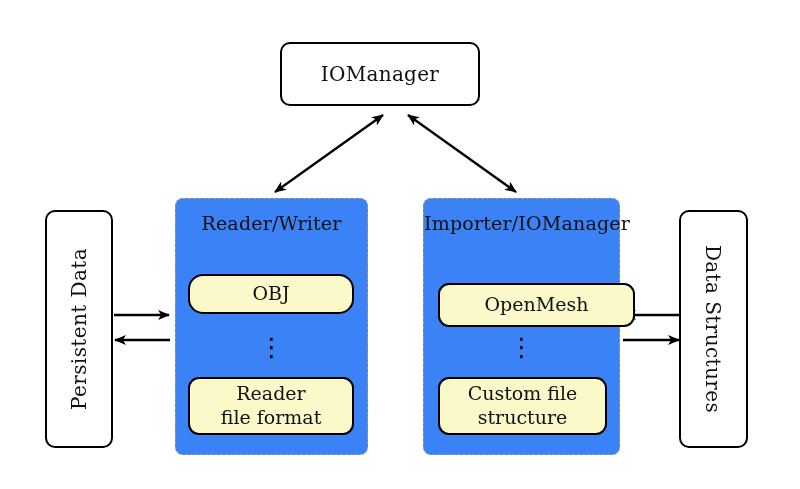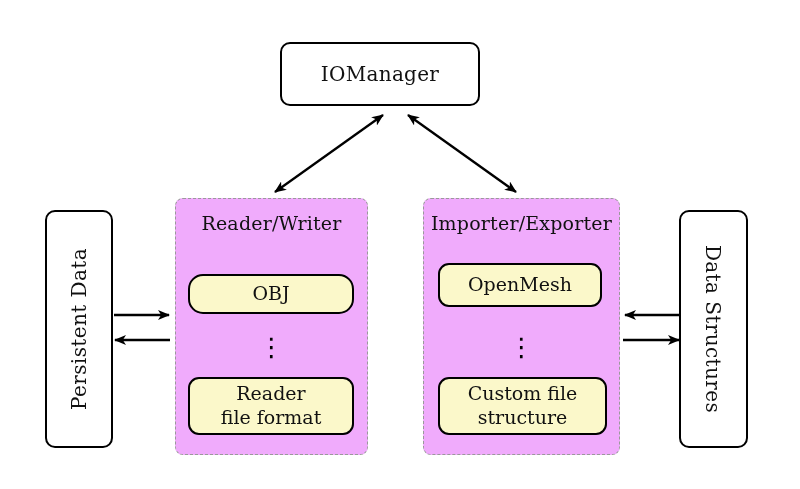--- a/index.html
+++ b/index.html
@@ -28,21 +28,21 @@
     box-sizing: border-box;
   }
   .node-title {
     font-size: 20px;
     letter-spacing: 0.3px;
     white-space: nowrap;
   }
   
   .panel {
     position: absolute;
-    background: #f0abfc;
+    background: #3b82f6;
     border: 1.5px dashed #9a9a9a;
     border-radius: 8px;
     box-sizing: border-box;
   }
   .panel-title {
     position: absolute;
     top: 13px;
     left: 0;
     width: 100%;
     text-align: center;
@@ -135,20 +135,20 @@
 
   <div class="panel" style="left:175px; top:198px; width:193px; height:257px;">
     <div class="panel-title">Reader/Writer</div>
     <div class="inner-node" style="left:12px; top:75px; width:166px; height:40px;border-radius:15px;">OBJ</div>
     <div class="vdots" style="top:135px;">⋮</div>
     <div class="inner-node" style="left:12px; top:178px; width:166px; height:58px;">Reader
 file format</div>
   </div>
 
   <div class="panel" style="left:423px; top:198px; width:197px; height:257px;">
-    <div class="panel-title">Importer/Exporter</div>
-    <div class="inner-node" style="left:14px; top:64px; width:164px; height:44px;">OpenMesh</div>
+    <div class="panel-title">Importer/IOManager</div>
+    <div class="inner-node" style="left:14px; top:84px; width:197px; height:44px;">OpenMesh</div>
     <div class="vdots" style="top:135px;">⋮</div>
     <div class="inner-node" style="left:14px; top:178px; width:169px; height:58px;">Custom file
 structure</div>
   </div>
 
 </div>
 
 </body></html>

